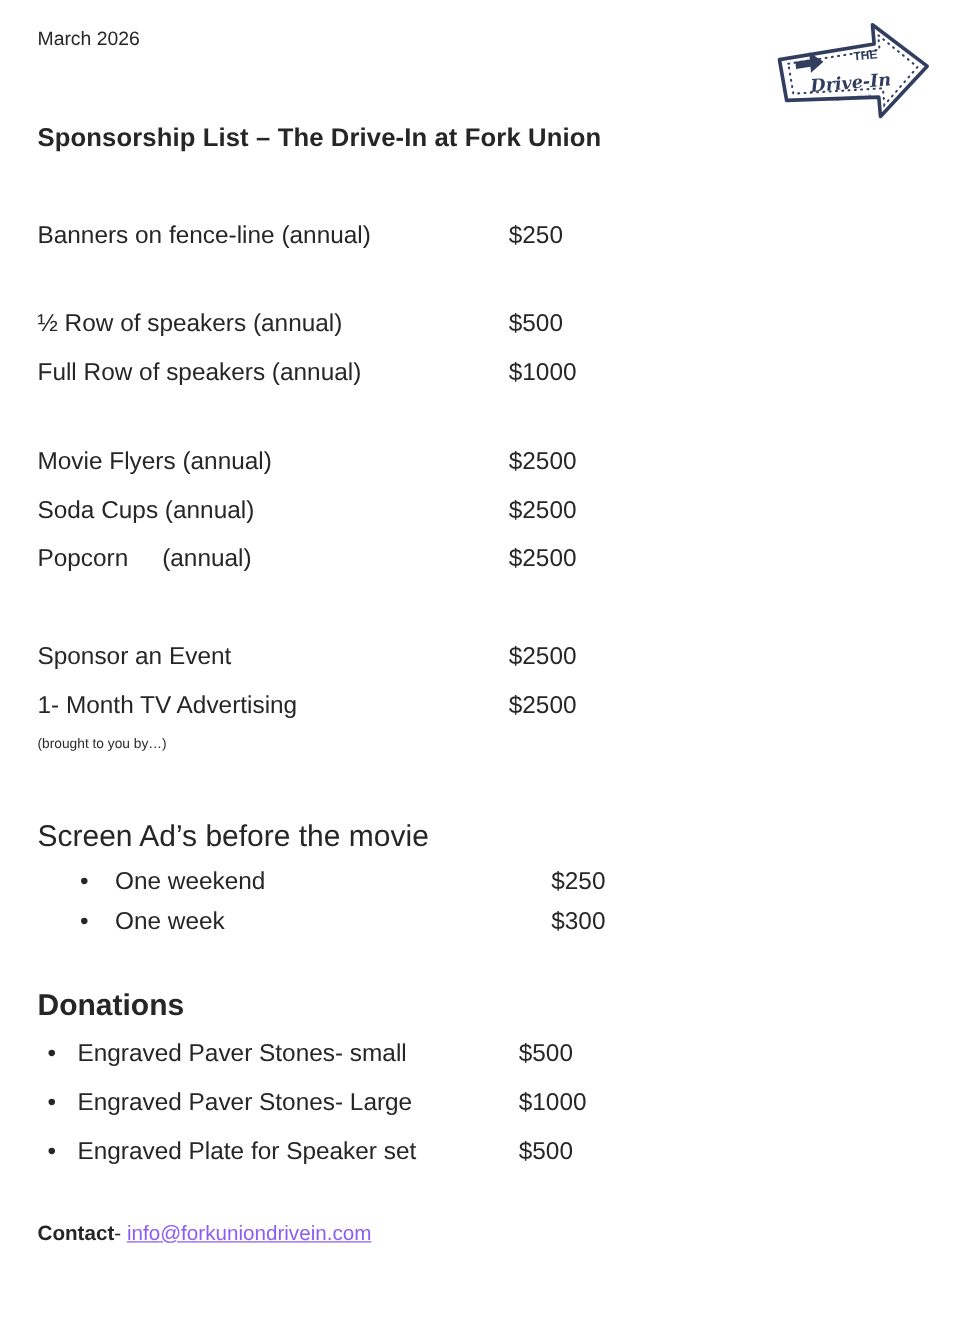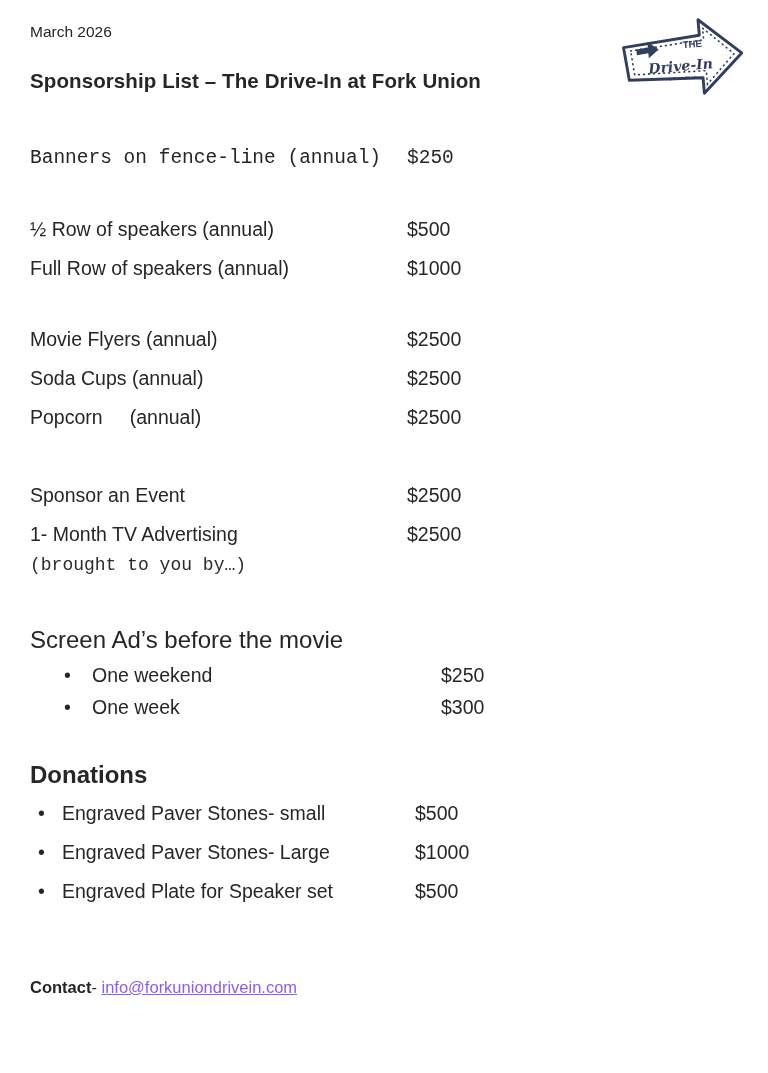--- a/index.html
+++ b/index.html
@@ -5,28 +5,28 @@
   html,body{margin:0;padding:0;background:#ffffff;}
   body{
     width:768px;height:1073px;
     font-family:"Liberation Sans","DejaVu Sans",sans-serif;
     color:#262626;
   }
   .page{position:relative;width:768px;height:1014px;box-sizing:border-box;
         padding:22px 28px 0 30px;overflow:hidden;}
   .date{font-size:15.5px;line-height:19px;}
   .logo{position:absolute;top:14px;right:22px;width:126px;height:92px;}
-  .title{margin-top:28px;font-size:20.5px;font-weight:700;letter-spacing:.1px;}
+  .title{margin-top:58px;font-size:20.5px;font-weight:700;letter-spacing:.1px;}
   .group{margin-top:32px;}
-  .group.first{margin-top:46px;font-family:Liberation Mono, monospace;}
+  .group.first{margin-top:46px;}
   .row{display:flex;font-size:19.5px;line-height:39px;}
   .row .label{width:377px;flex:0 0 377px;box-sizing:border-box;}
   .row .price{white-space:nowrap;}
   .row.tight{line-height:32px;align-items:center;}
-  .note{font-size:18px;line-height:18px;margin-top:2px;color:#2b2b2b;font-family:Liberation Mono, monospace;}
+  .note{font-size:11px;line-height:18px;margin-top:2px;color:#2b2b2b;}
   .section-head{font-size:24px;line-height:39px;}
   .section-head.bold{font-weight:700;}
   .bullet-sa{padding-left:34px;}
   .bullet-dn{padding-left:8px;}
   .bullet::before{content:"•";display:inline-block;}
   .bullet-sa .bullet::before{width:28px;}
   .bullet-dn .bullet::before{width:24px;}
   .g-screen{margin-top:46px;}
   .g-donations{margin-top:32px;}
   .contact{position:absolute;left:30px;bottom:16px;font-size:16.5px;line-height:22px;}

